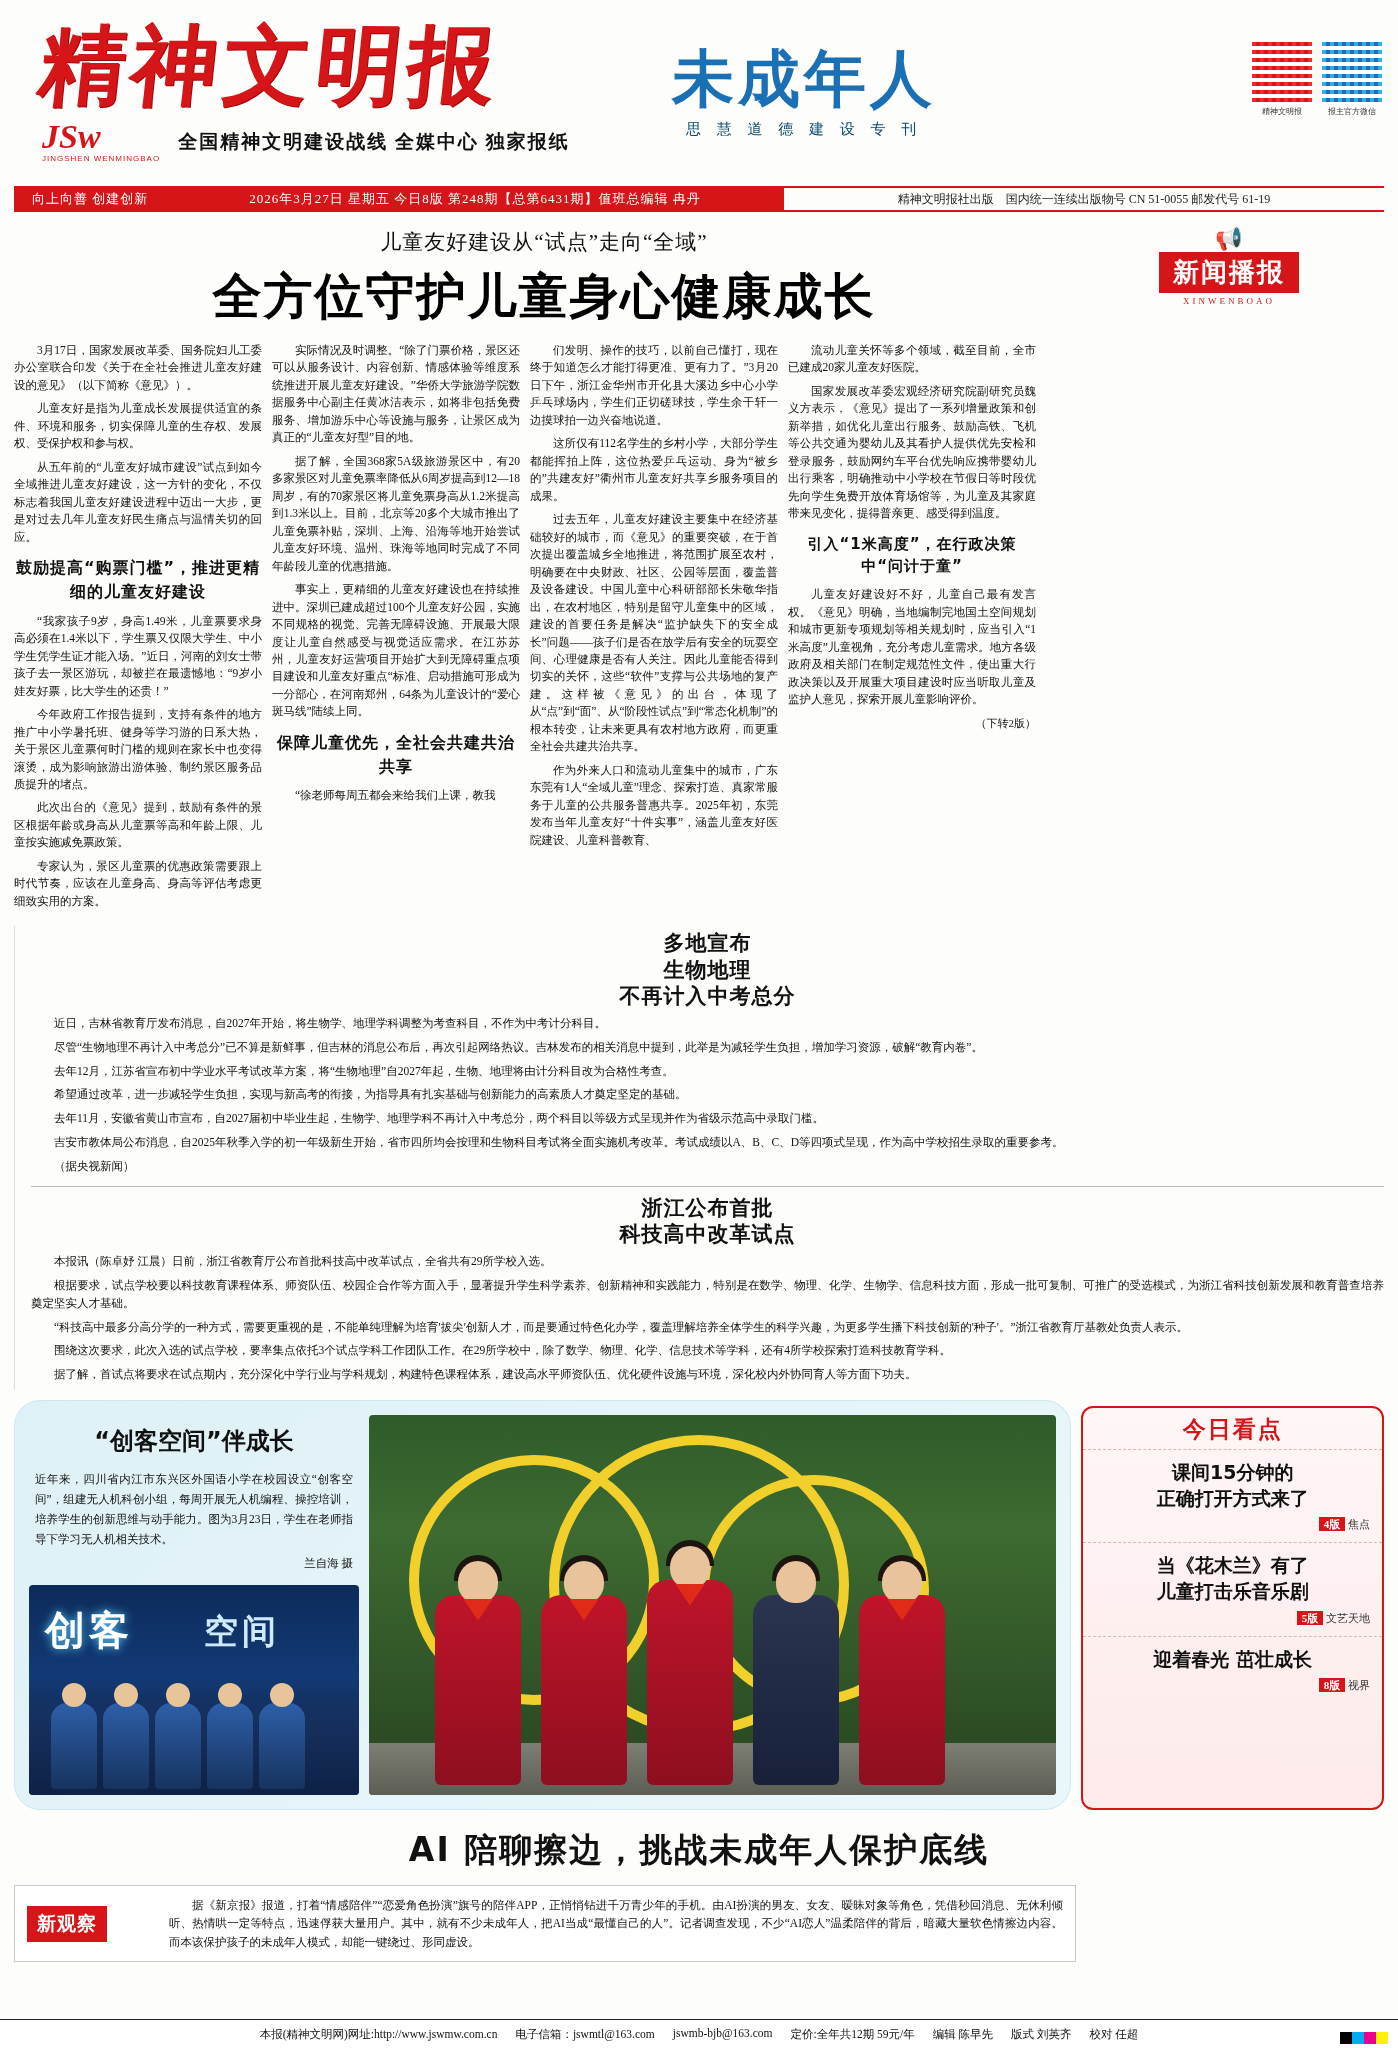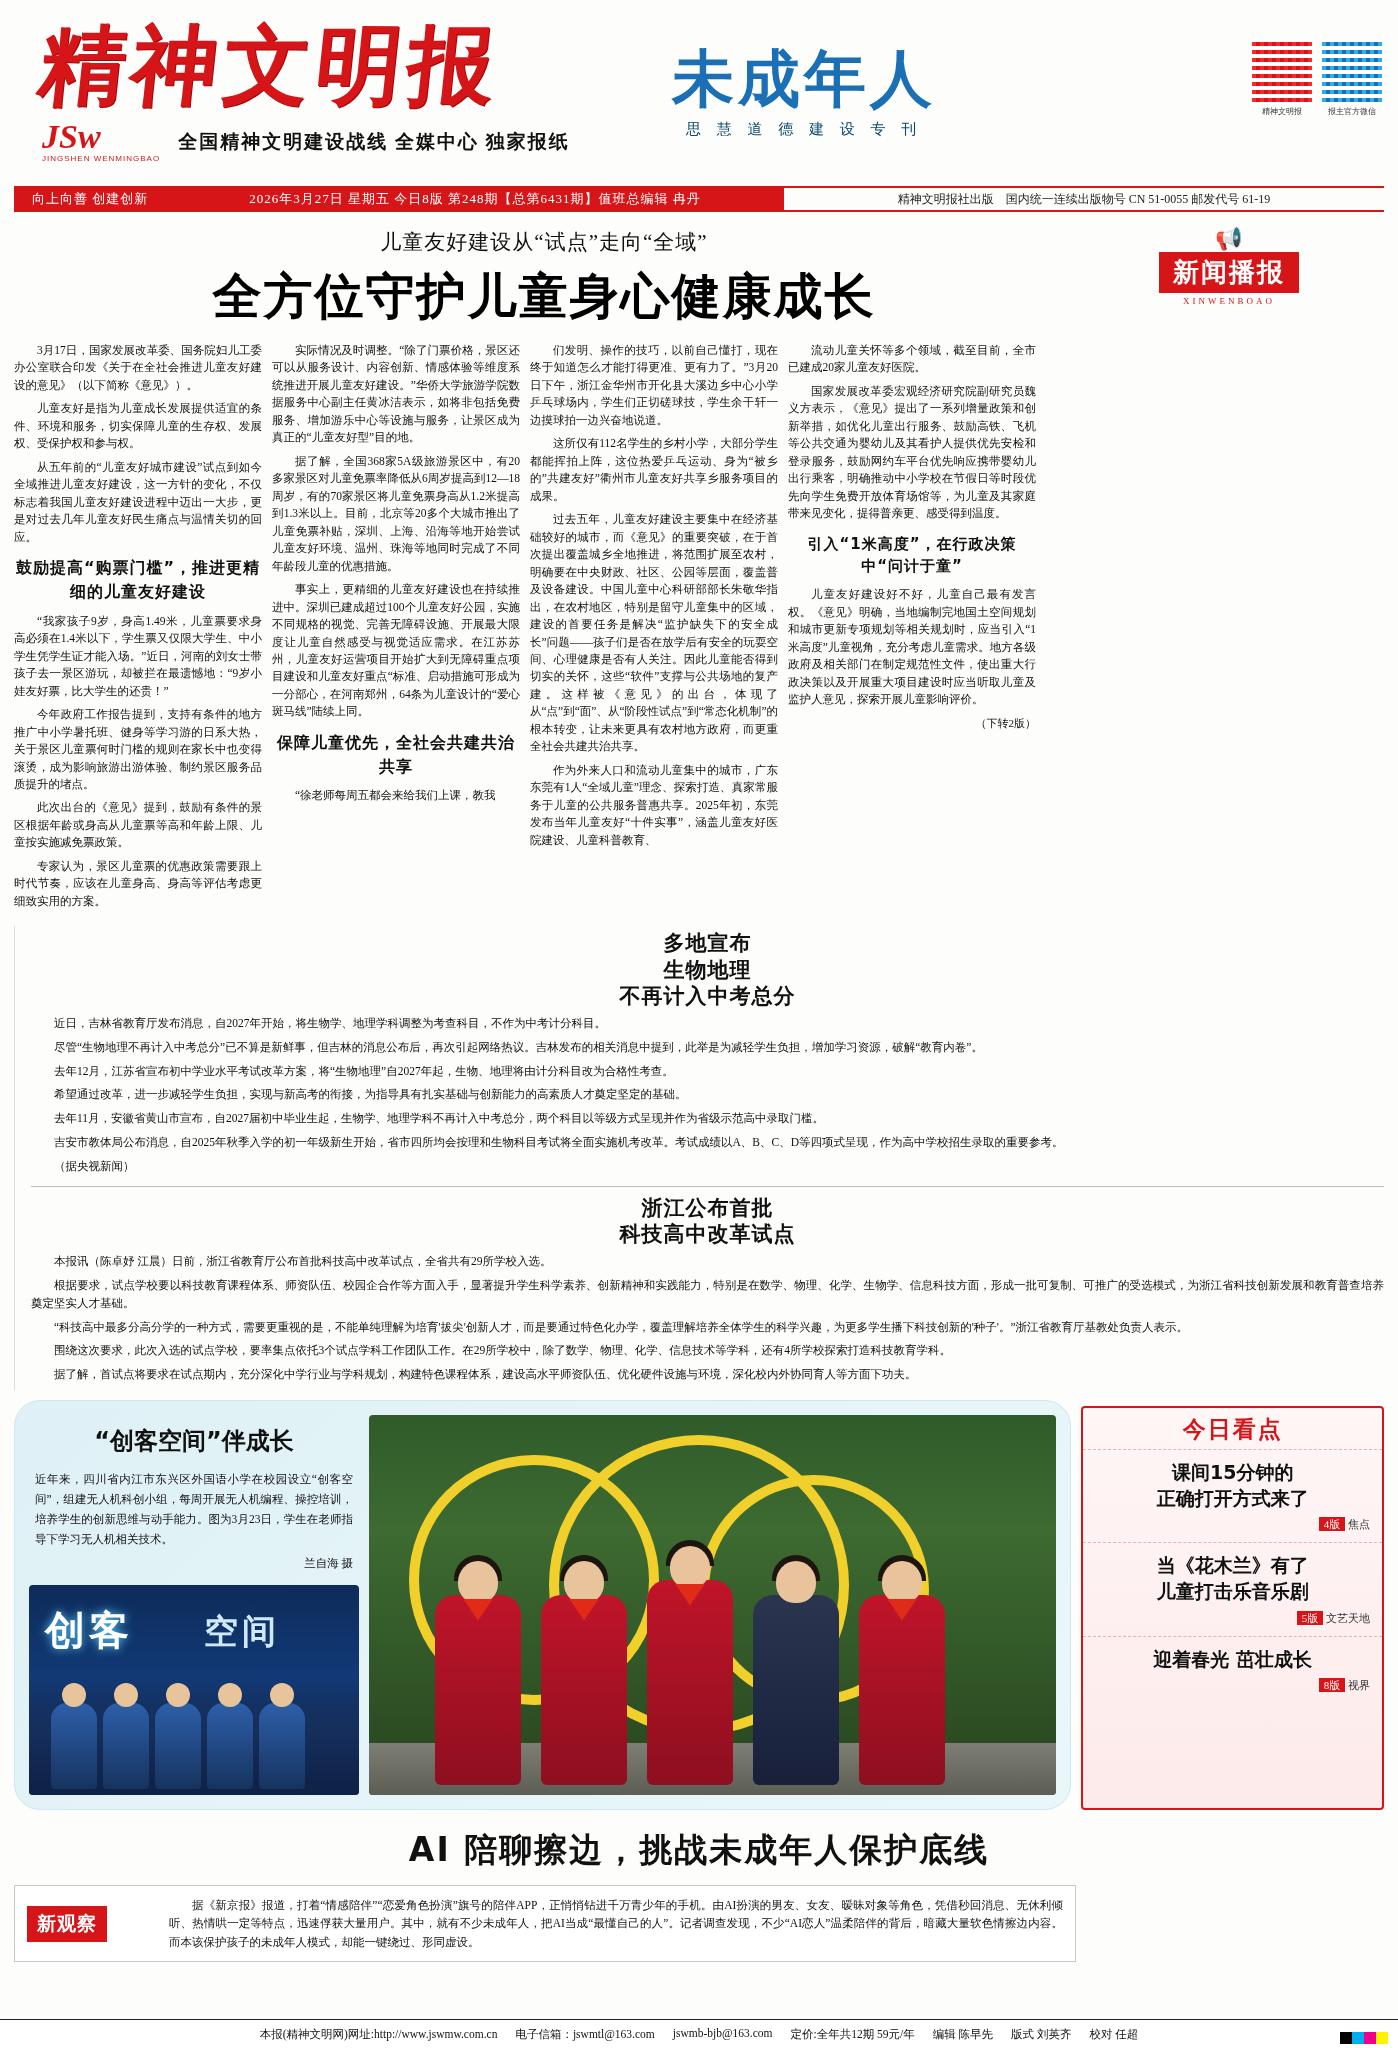--- a/index.html
+++ b/index.html
@@ -145,30 +145,30 @@
   
   .ai-head { text-align:center; font-family:"DejaVu Sans", sans-serif; font-weight:bold;
              font-size:33px; letter-spacing:2px; margin:18px 0 12px; }
   .ai-box { width:1062px; border:1px solid #c9c9c9; padding:10px 12px; display:flex; gap:12px; background:#fff; }
   .ai-box-logo { width:130px; display:flex; align-items:center; }
   .ai-logo-badge { background:#d61518; color:#fff; font-weight:bold; font-size:19px; padding:5px 10px; letter-spacing:1px; }
   .ai-box-text { flex:1; font-size:11.5px; line-height:1.62; text-align:justify; text-indent:2em; }
 
   
   .today {
-    width:304px; border:2px solid #d61518; border-radius:4px; margin-top:16px;
+    width:304px; border:2px solid #d61518; border-radius:12px; margin-top:16px;
     background:linear-gradient(180deg,#fff6f6,#fdeaea);
   }
   .today-hd { text-align:center; font-family:"DejaVu Sans", sans-serif; font-weight:bold;
               font-size:23px; color:#d61518; padding:6px 0 4px; letter-spacing:2px; }
   .today-item { padding:10px 12px; border-top:1px dashed #e0b6b6; }
   .today-item .t { font-family:"DejaVu Sans", sans-serif; font-weight:bold; font-size:19px;
                    line-height:1.35; text-align:center; }
   .today-item .m { text-align:right; font-size:11px; color:#333; margin-top:6px; }
-  .today-item .m b { background:#d61518; color:#fff; padding:1px 5px; font-weight:normal; }
+  .today-item .m b { background:#d61518; color:#fff; padding:1px 5px; font-weight:bold; }
 
   
   .footer {
     position:absolute; left:0; bottom:0; width:1398px; border-top:1px solid #222;
     font-size:11.5px; padding:7px 16px 6px; display:flex; gap:18px; justify-content:center; background:#fff;
   }
   .cmyk { position:absolute; right:10px; bottom:4px; display:flex; }
   .cmyk i { width:12px; height:12px; display:block; }
 </style>
 </head>

